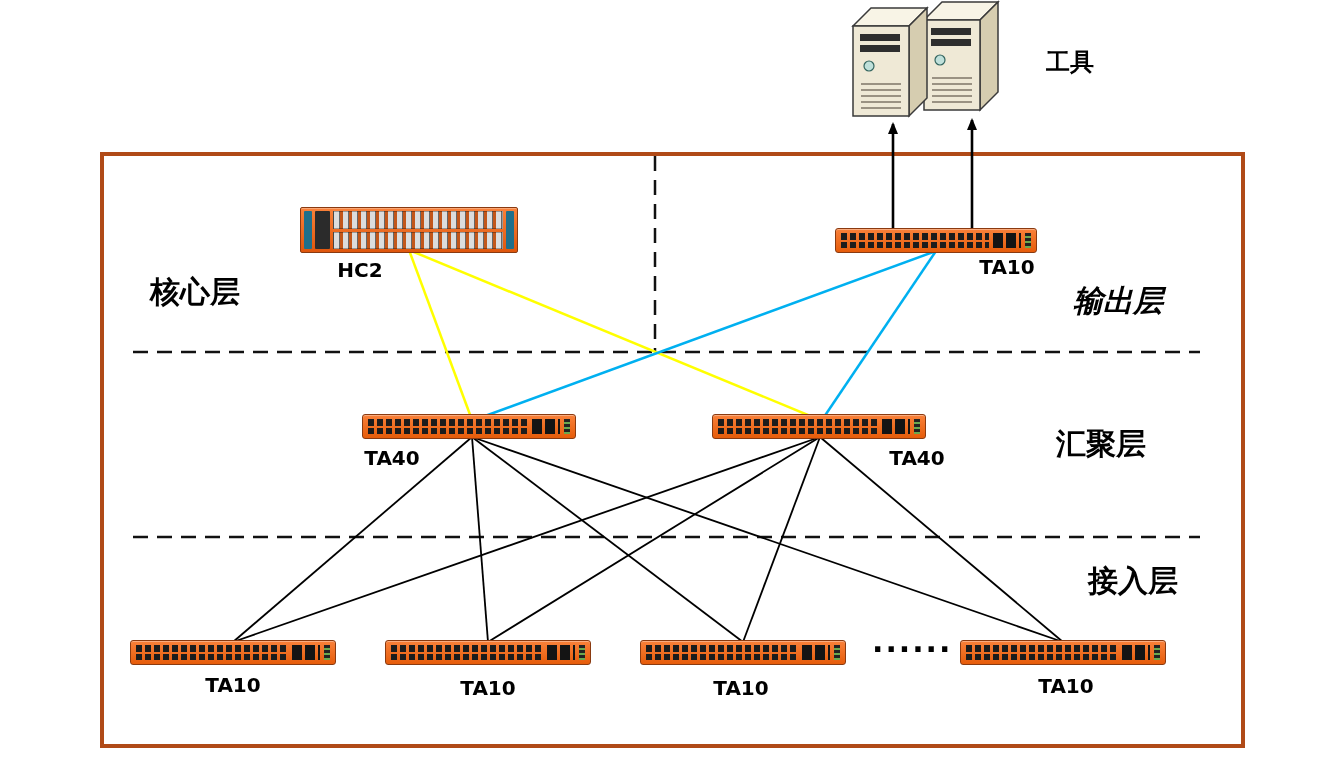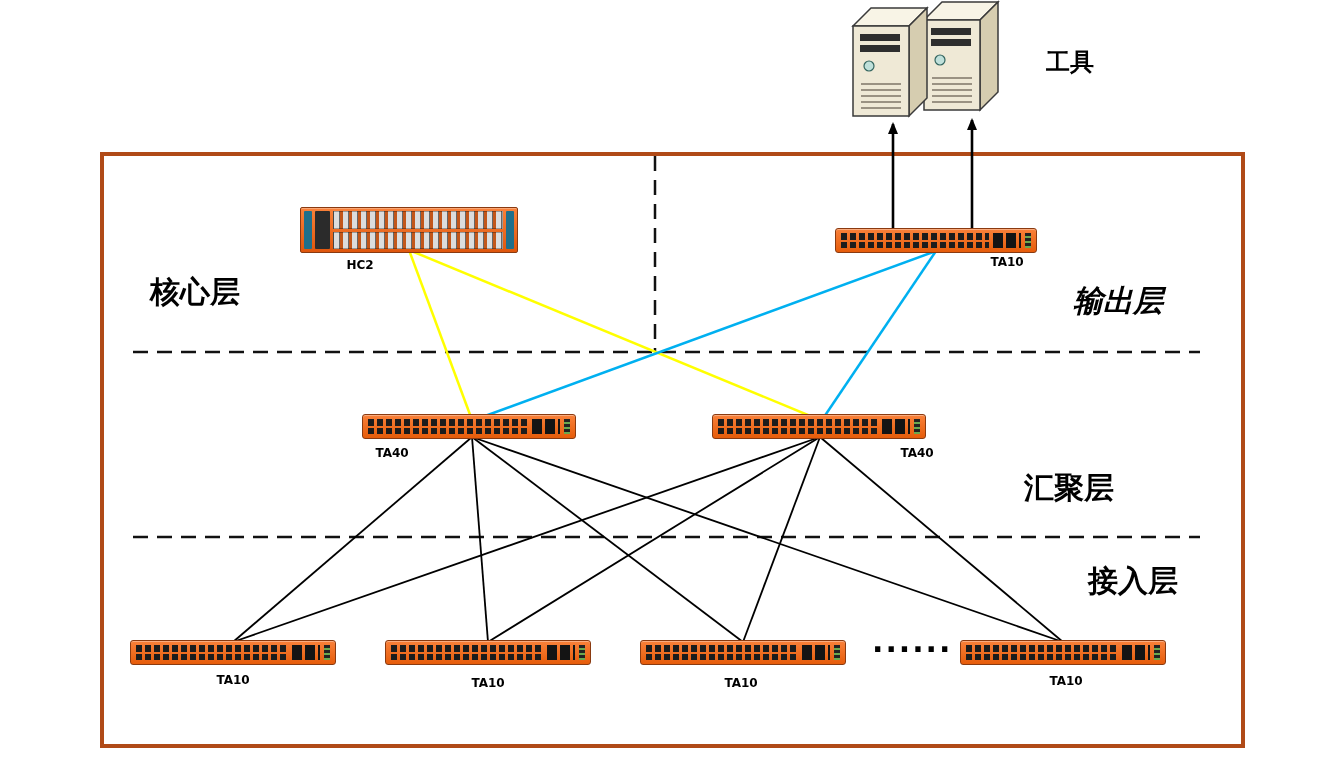--- a/index.html
+++ b/index.html
@@ -35,21 +35,21 @@
   .chassis .tag{width:8px;background:#1f6f8b;border-radius:1px;}
   .chassis .mod-left{width:15px;background:#2b2b2b;border-radius:1px;}
   .chassis .mod-body{flex:1;display:flex;flex-direction:column;gap:3px;}
   .chassis .mod-row{
     flex:1;background-color:#c2561a;border:1px solid rgba(0,0,0,.3);
     background-image:repeating-linear-gradient(90deg,#dcdcdc 0 5px,#666 5px 6px,rgba(0,0,0,0) 6px 9px);
   }
   
   .lbl{position:absolute;z-index:3;font-weight:bold;white-space:nowrap;}
   .layer-lbl{font-size:30px;}
-  .dev-lbl{font-size:12px;text-align:center;}
+  .dev-lbl{font-size:20px;text-align:center;}
   .tools-lbl{font-size:24px;}
   .dots-lbl{font-size:30px;letter-spacing:2px;}
 </style>
 </head>
 <body>
 
 <div class="canvas">
 
   <div class="frame"></div>
 
@@ -176,21 +176,21 @@
     <div class="rows">
       <div class="prow"></div>
       <div class="prow"></div>
     </div>
     <div class="uplink"></div>
     <div class="leds"></div>
   </div>
 
   <div class="lbl layer-lbl" style="left:150px;top:272px;">核心层</div>
   <div class="lbl layer-lbl" style="left:1073px;top:281px;font-style:italic;">输出层</div>
-  <div class="lbl layer-lbl" style="left:1024px;top:424px;margin-top:44px;">汇聚层</div>
+  <div class="lbl layer-lbl" style="left:1056px;top:424px;">汇聚层</div>
   <div class="lbl layer-lbl" style="left:1088px;top:561px;">接入层</div>
   <div class="lbl tools-lbl" style="left:1046px;top:46px;">工具</div>
 
   <div class="lbl dev-lbl" style="left:300px;top:258px;width:120px;">HC2</div>
   <div class="lbl dev-lbl" style="left:947px;top:255px;width:120px;">TA10</div>
   <div class="lbl dev-lbl" style="left:332px;top:446px;width:120px;">TA40</div>
   <div class="lbl dev-lbl" style="left:857px;top:446px;width:120px;">TA40</div>
   <div class="lbl dev-lbl" style="left:173px;top:673px;width:120px;">TA10</div>
   <div class="lbl dev-lbl" style="left:428px;top:676px;width:120px;">TA10</div>
   <div class="lbl dev-lbl" style="left:681px;top:676px;width:120px;">TA10</div>

